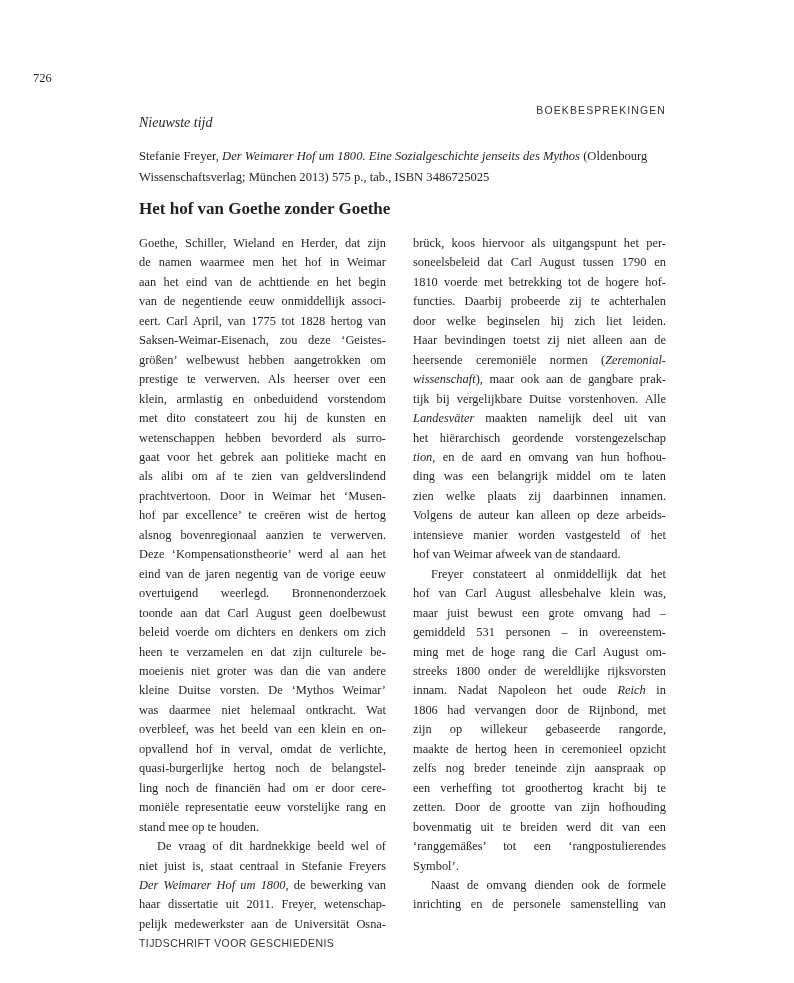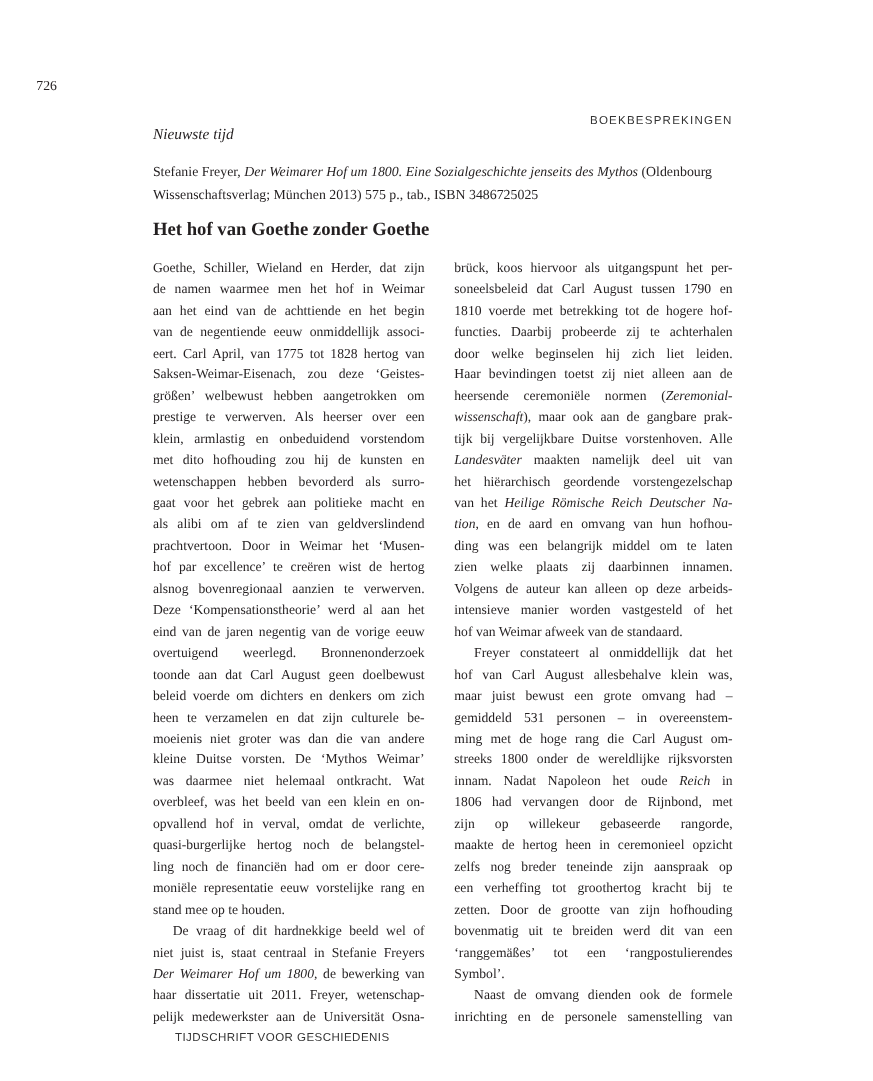--- a/index.html
+++ b/index.html
@@ -18,21 +18,21 @@
          font-weight: bold; font-family: "Liberation Serif", serif; }
   .column { position: absolute; top: 234px; width: 247px; font-size: 12.4px;
          line-height: 19.45px; text-align: justify; hyphens: manual;
          font-family: "Liberation Serif", serif; }
   .col-left { left: 139px; }
   .col-right { left: 413px; width: 253px; }
   .column p { margin: 0; }
   .column .ln { display: block; text-align: justify; text-align-last: justify; white-space: nowrap; }
   .column .ln.last { text-align-last: left; }
   .footer { position: absolute; left: 139px; top: 937px; font-size: 10.5px;
-         letter-spacing: 0.4px; font-family: "Liberation Sans", sans-serif; color: #333; margin-left: 20px; }
+         letter-spacing: 0.4px; font-family: "Liberation Sans", sans-serif; color: #333; }
 </style>
 </head>
 <body>
 
 <div class="page-number">726</div>
 <div class="running-head">BOEKBESPREKINGEN</div>
 
 <div class="section-label">Nieuwste tijd</div>
 
 <div class="citation">
@@ -46,21 +46,21 @@
   <p>
     <span class="ln">Goethe, Schiller, Wieland en Herder, dat zijn</span>
     <span class="ln">de namen waarmee men het hof in Weimar</span>
     <span class="ln">aan het eind van de achttiende en het begin</span>
     <span class="ln">van de negentiende eeuw onmiddellijk associ-</span>
     <span class="ln">eert. Carl April, van 1775 tot 1828 hertog van</span>
     <span class="ln">Saksen-Weimar-Eisenach, zou deze ‘Geistes-</span>
     <span class="ln">größen’ welbewust hebben aangetrokken om</span>
     <span class="ln">prestige te verwerven. Als heerser over een</span>
     <span class="ln">klein, armlastig en onbeduidend vorstendom</span>
-    <span class="ln">met dito hofhouding zou hij de kunsten en</span>
+    <span class="ln">met dito constateert zou hij de kunsten en</span>
     <span class="ln">wetenschappen hebben bevorderd als surro-</span>
     <span class="ln">gaat voor het gebrek aan politieke macht en</span>
     <span class="ln">als alibi om af te zien van geldverslindend</span>
     <span class="ln">prachtvertoon. Door in Weimar het ‘Musen-</span>
     <span class="ln">hof par excellence’ te creëren wist de hertog</span>
     <span class="ln">alsnog bovenregionaal aanzien te verwerven.</span>
     <span class="ln">Deze ‘Kompensationstheorie’ werd al aan het</span>
     <span class="ln">eind van de jaren negentig van de vorige eeuw</span>
     <span class="ln">overtuigend weerlegd. Bronnenonderzoek</span>
     <span class="ln">toonde aan dat Carl August geen doelbewust</span>
@@ -91,21 +91,20 @@
     <span class="ln">soneelsbeleid dat Carl August tussen 1790 en</span>
     <span class="ln">1810 voerde met betrekking tot de hogere hof-</span>
     <span class="ln">functies. Daarbij probeerde zij te achterhalen</span>
     <span class="ln">door welke beginselen hij zich liet leiden.</span>
     <span class="ln">Haar bevindingen toetst zij niet alleen aan de</span>
     <span class="ln"><span>heersende ceremoniële normen (</span><i>Zeremonial-</i></span>
     <span class="ln"><i>wissenschaft</i><span>), maar ook aan de gangbare prak-</span></span>
     <span class="ln">tijk bij vergelijkbare Duitse vorstenhoven. Alle</span>
     <span class="ln"><i>Landesväter</i><span> maakten namelijk deel uit van</span></span>
     <span class="ln">het hiërarchisch geordende vorstengezelschap</span>
-    <span class="ln"><span>van het </span><i>Heilige Römische Reich Deutscher Na-</i></span>
     <span class="ln"><i>tion</i><span>, en de aard en omvang van hun hofhou-</span></span>
     <span class="ln">ding was een belangrijk middel om te laten</span>
     <span class="ln">zien welke plaats zij daarbinnen innamen.</span>
     <span class="ln">Volgens de auteur kan alleen op deze arbeids-</span>
     <span class="ln">intensieve manier worden vastgesteld of het</span>
     <span class="ln last">hof van Weimar afweek van de standaard.</span>
   </p>
   <p>
     <span class="ln" style="padding-left:18px">Freyer constateert al onmiddellijk dat het</span>
     <span class="ln">hof van Carl August allesbehalve klein was,</span>

